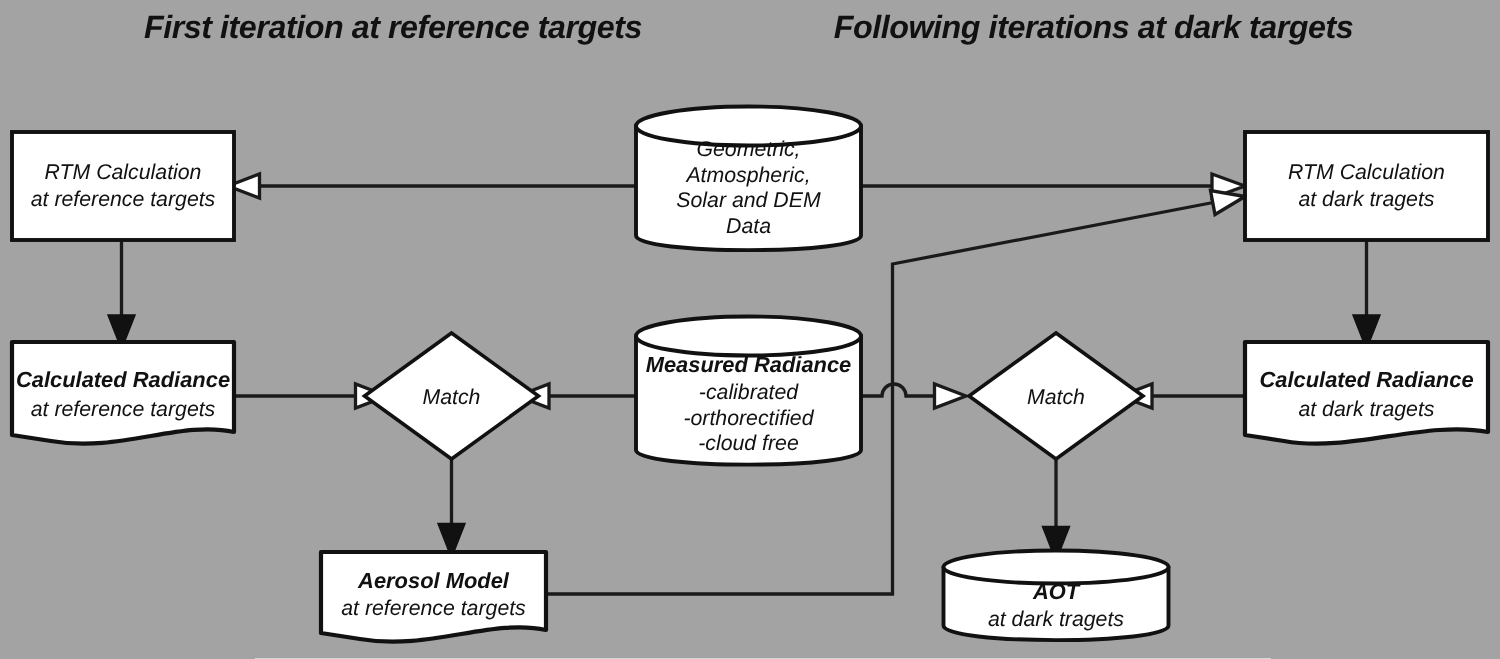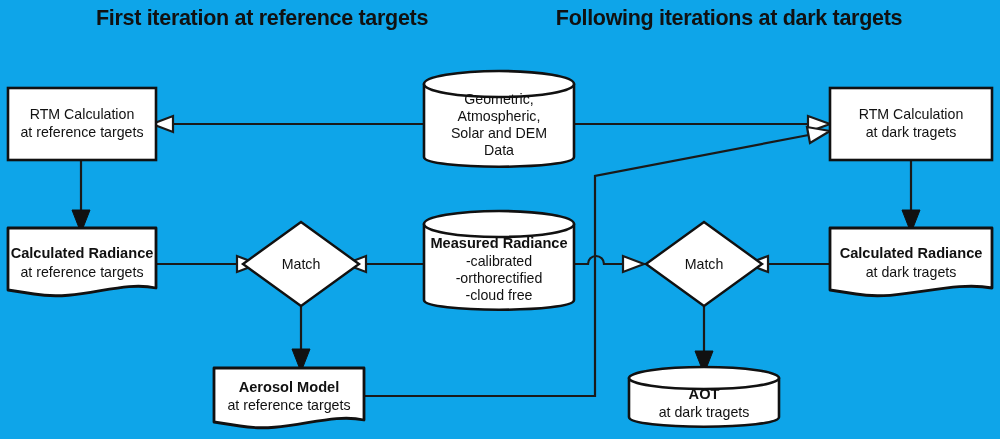--- a/index.html
+++ b/index.html
@@ -10,21 +10,22 @@
   body {
     width: 1000px;
     height: 439px;
     font-family: "Liberation Sans", sans-serif;
     overflow: hidden;
   }
   #diagram-root {
     position: relative;
     width: 1000px;
     height: 439px;
-    background: #0ea5e9;
+    background: #a3a3a3;
+    font-style: italic;
   }
   svg.flow {
     position: absolute;
     top: 0;
     left: 0;
     width: 1000px;
     height: 439px;
     display: block;
   }
   .stroke-box {

